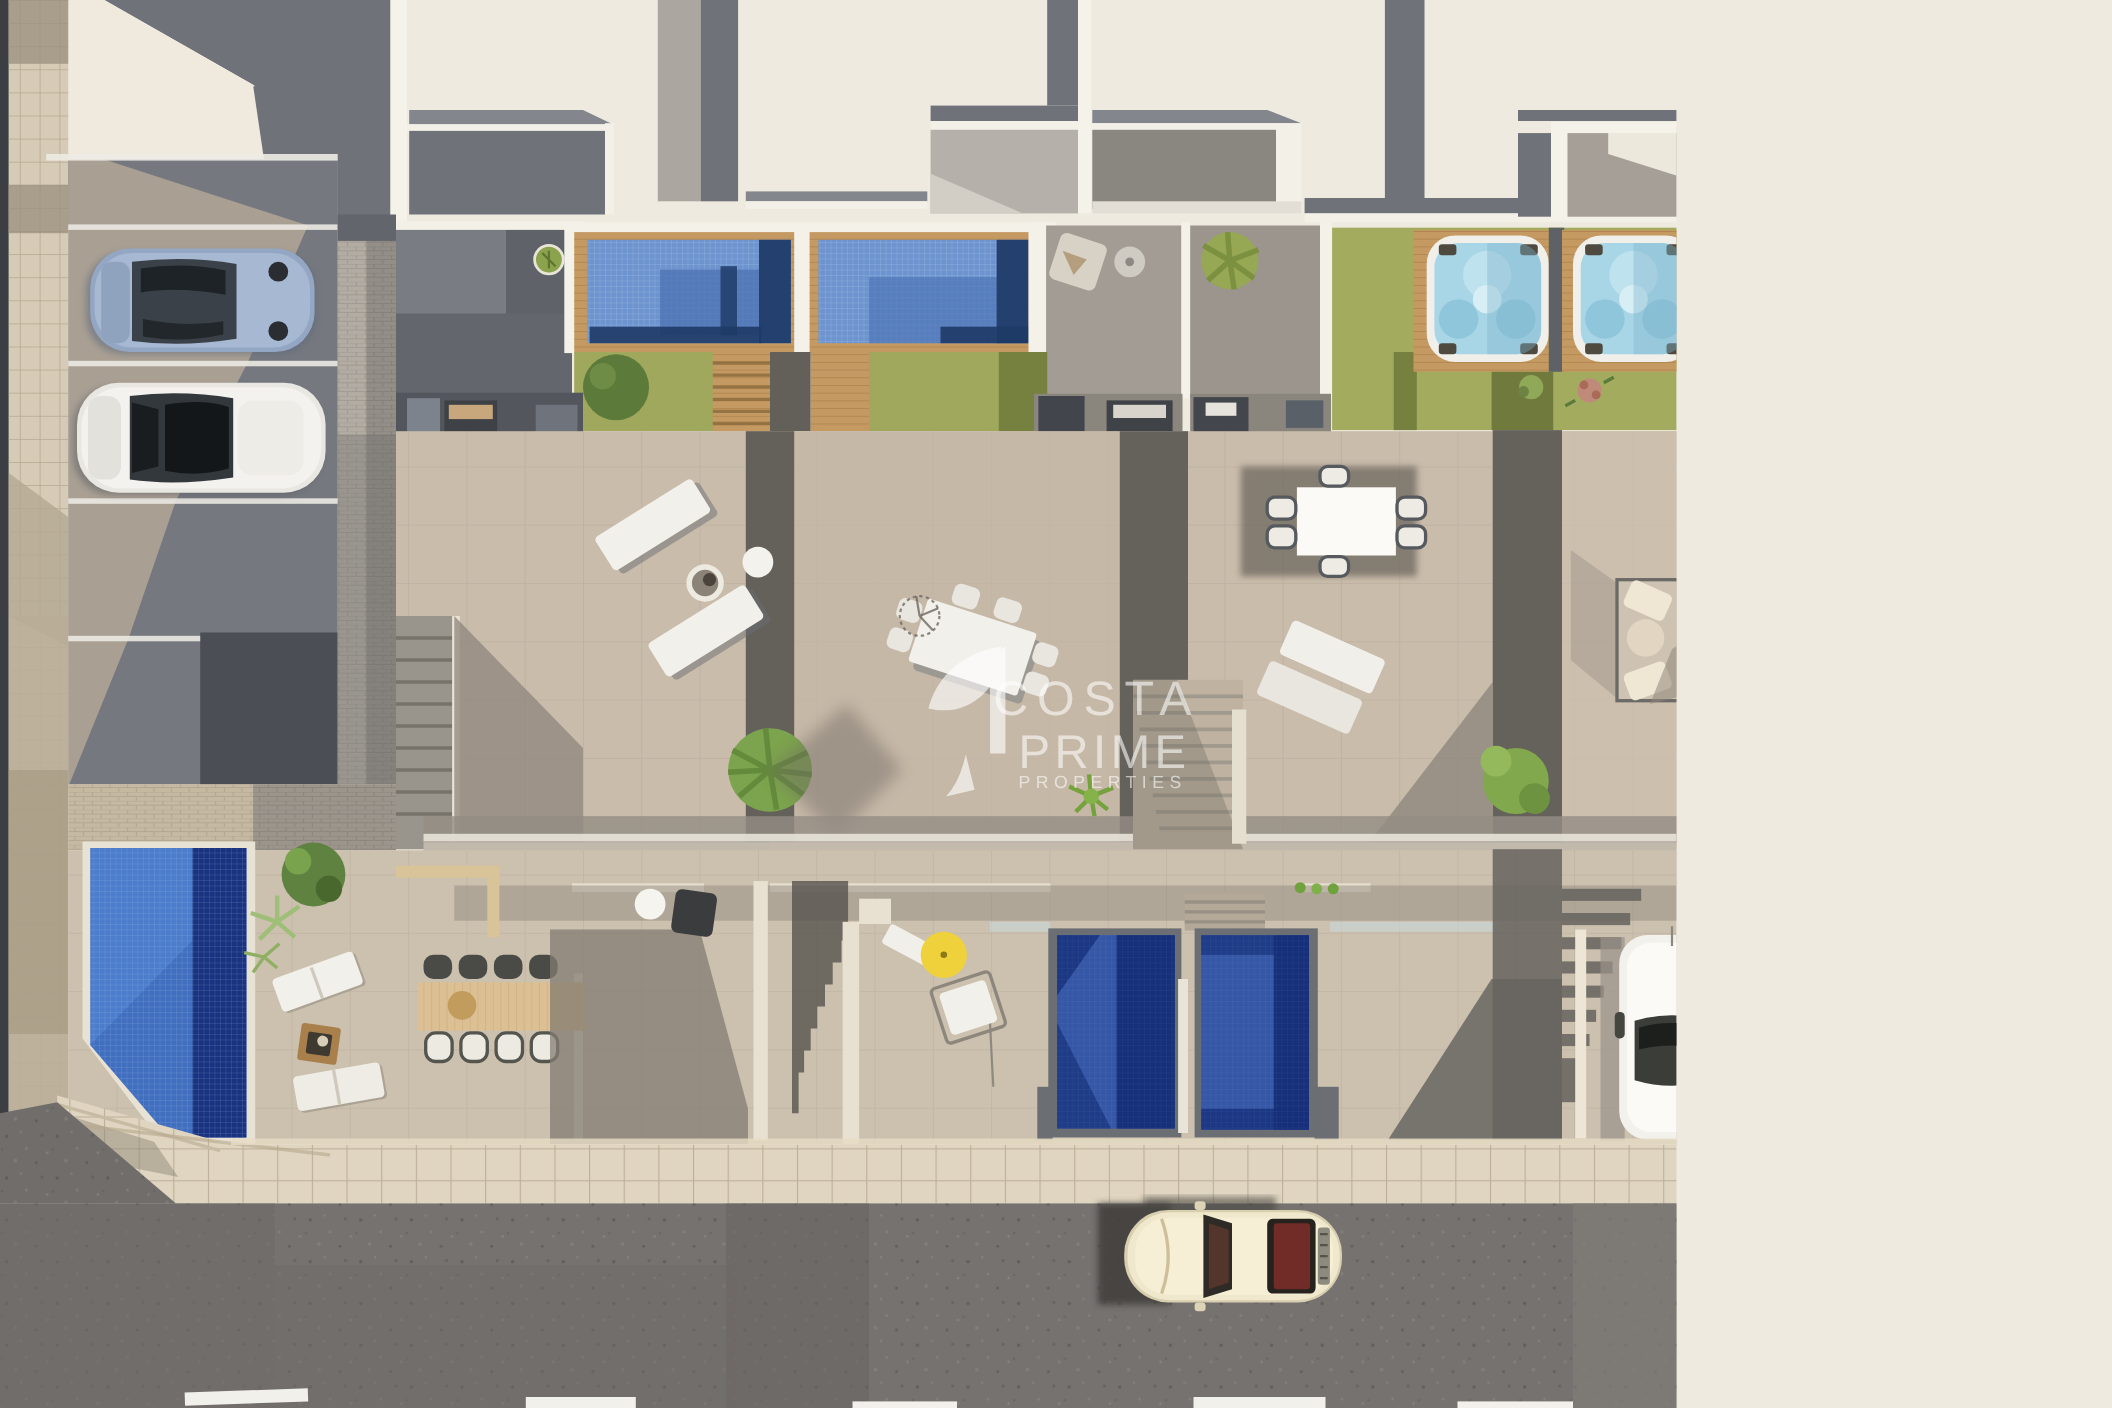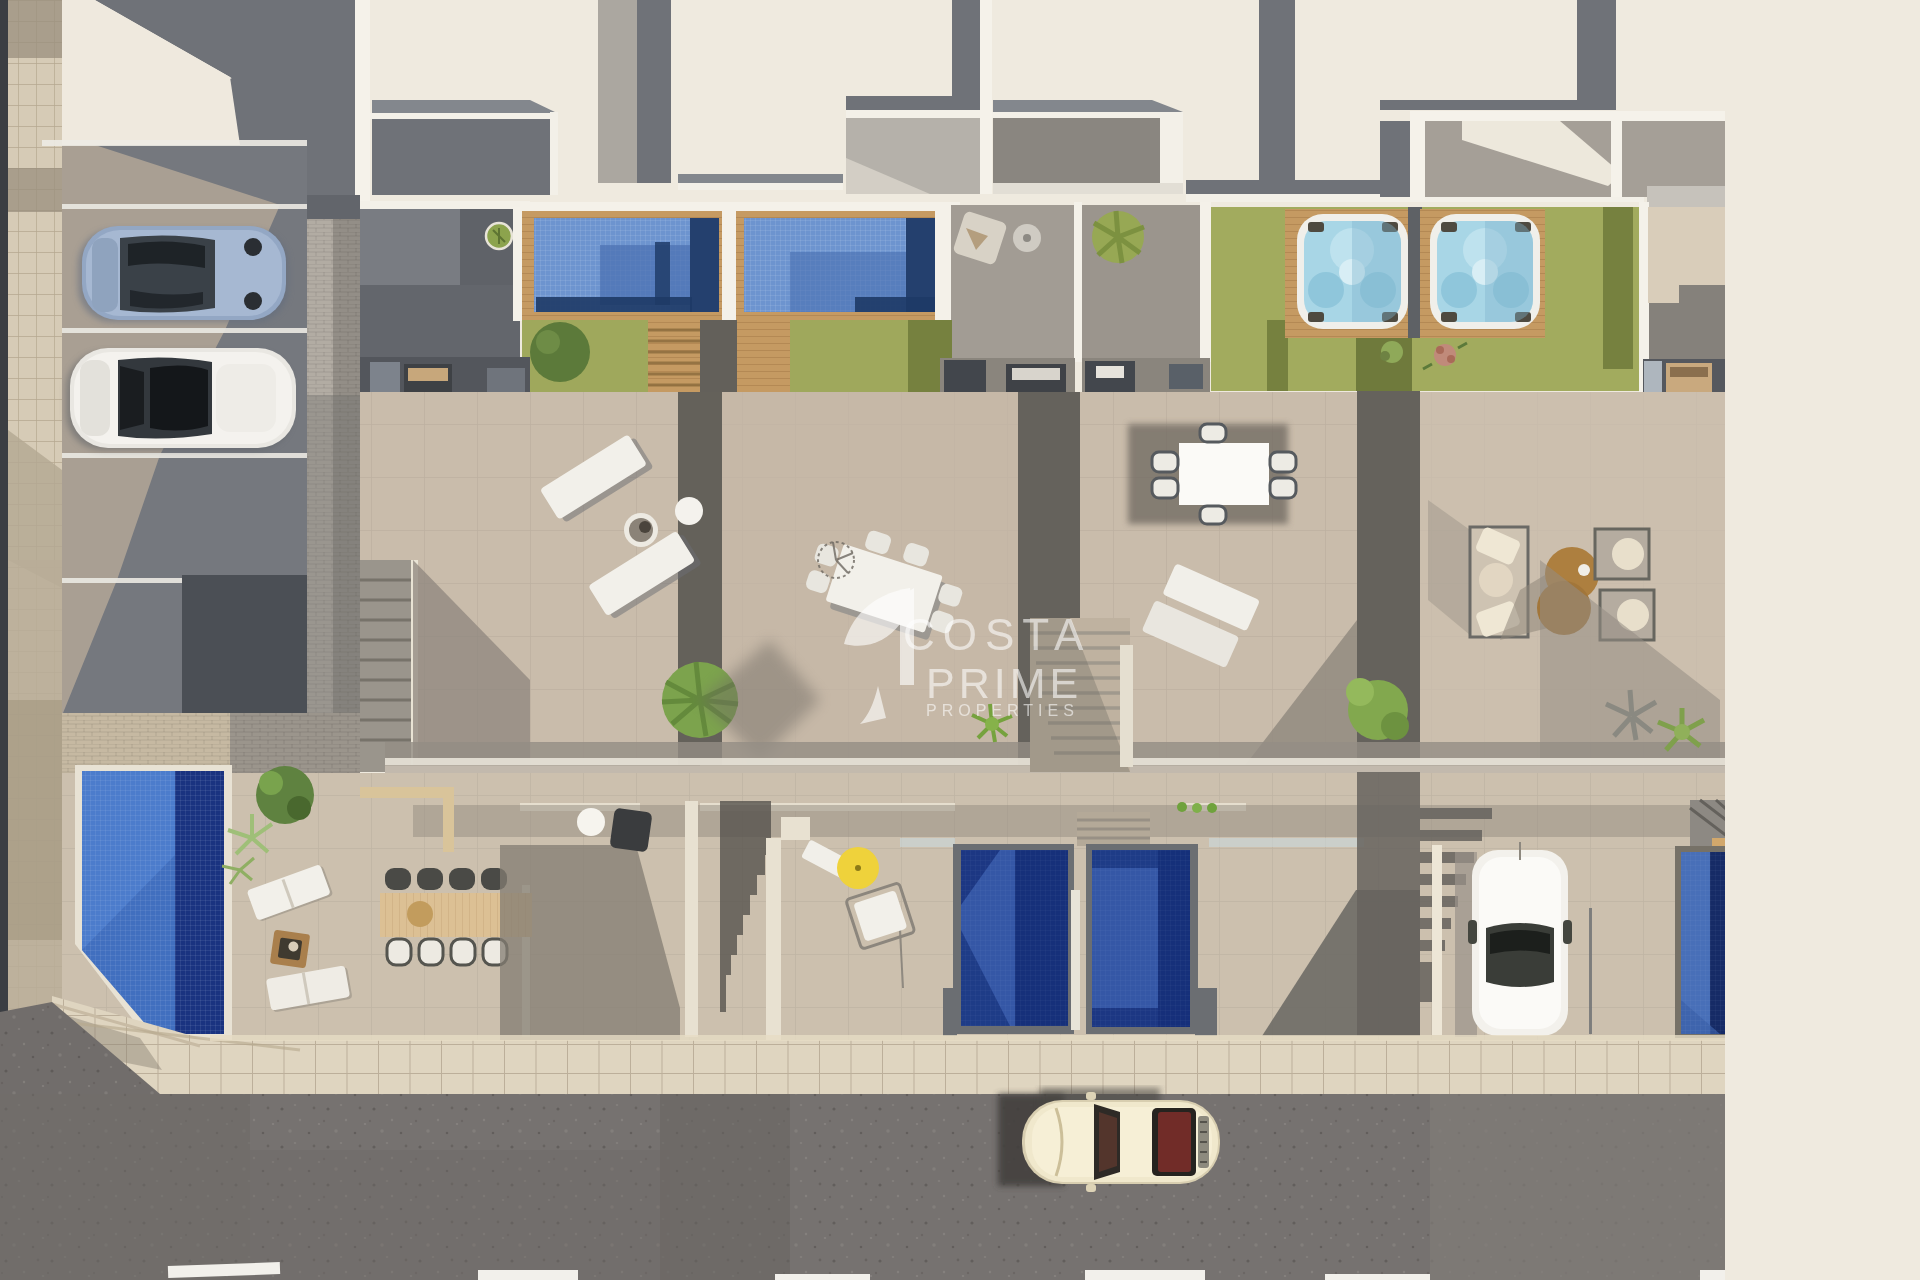--- a/index.html
+++ b/index.html
@@ -1,17 +1,17 @@
 <!DOCTYPE html>
 <html><head>
 <meta charset="utf-8">
 <style>
 html,body{margin:0;padding:0;background:#EFEADF;}
 *{font-family:"Liberation Sans",sans-serif;}
-#scene{position:relative;width:1725px;height:1280px;overflow:hidden;}
+#scene{position:relative;width:1524px;height:1280px;overflow:hidden;}
 </style>
 </head>
 <body>
 <div id="scene">
 <svg width="1920" height="1280" viewBox="0 0 1920 1280">
 <defs>
 <pattern id="tanGrid" width="18" height="21" patternUnits="userSpaceOnUse">
   <rect width="18" height="21" fill="none"></rect>
   <path d="M0 0H18M0 0V21" stroke="#B5A890" stroke-width="1.4" fill="none"></path>
 </pattern>

